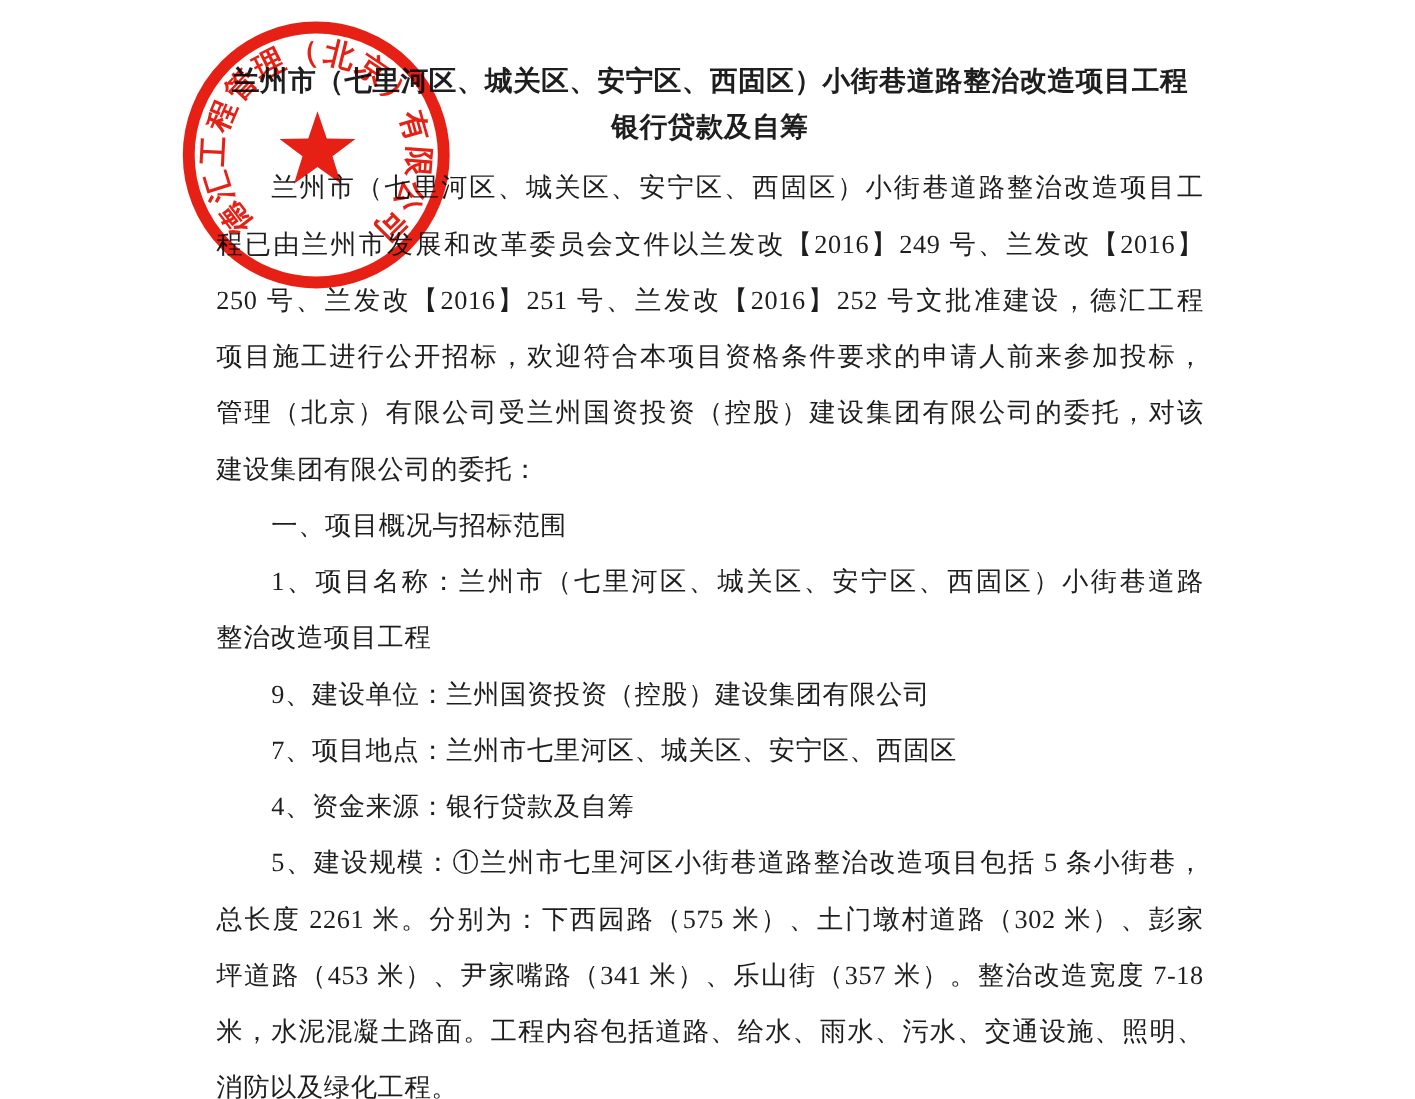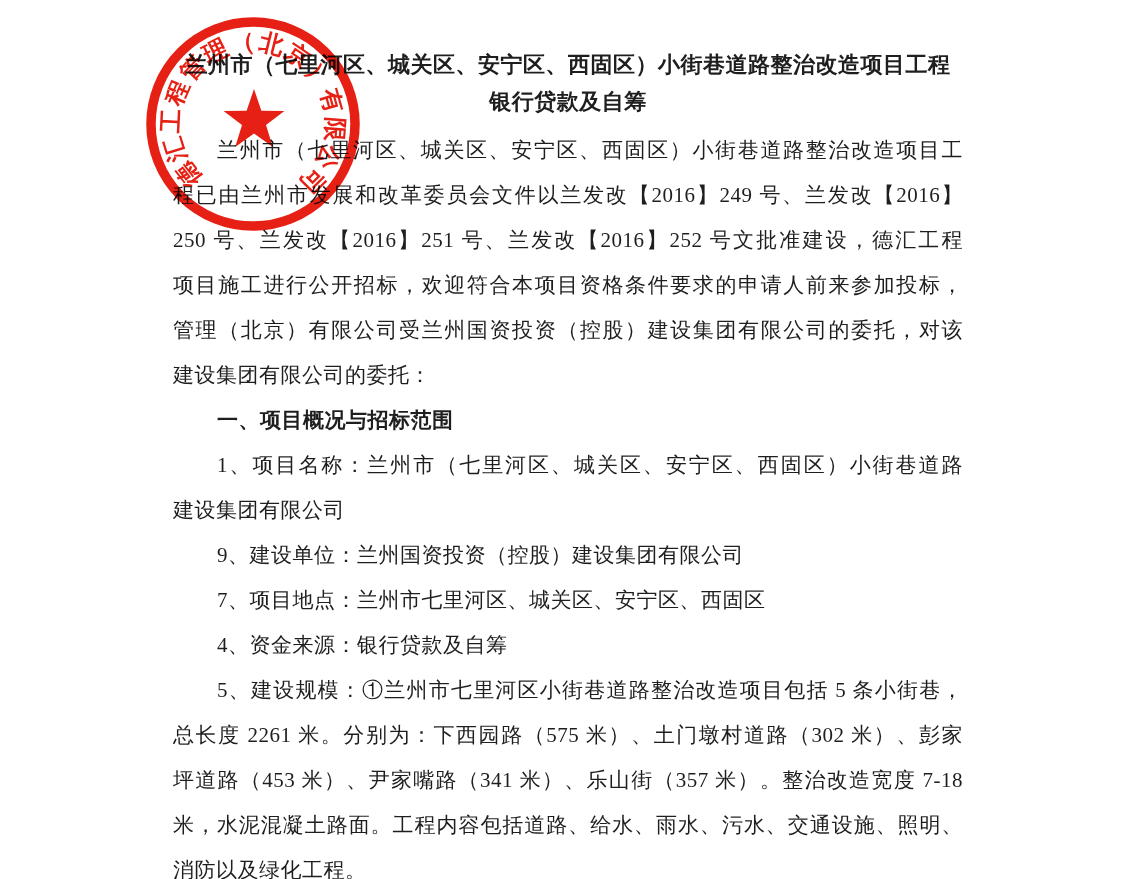--- a/index.html
+++ b/index.html
@@ -42,21 +42,21 @@
     overflow: hidden;
   }
   .line.j {
     text-align: justify;
     text-align-last: justify;
   }
   .line.ind {
     padding-left: 44px;
   }
   .line.bold {
-    font-weight: bold;
+    font-weight: normal;
   }
   
   .seal {
     position: absolute;
     left: 142px;
     top: 13px;
     width: 222px;
     height: 222px;
     mix-blend-mode: multiply;
     opacity: 0.95;
@@ -88,21 +88,21 @@
   </div>
   <div class="lines">
       <div class="line ind j">兰州市（七里河区、城关区、安宁区、西固区）小街巷道路整治改造项目工</div>
       <div class="line j">程已由兰州市发展和改革委员会文件以兰发改【2016】249 号、兰发改【2016】</div>
       <div class="line j">250 号、兰发改【2016】251 号、兰发改【2016】252 号文批准建设，德汇工程</div>
       <div class="line j">项目施工进行公开招标，欢迎符合本项目资格条件要求的申请人前来参加投标，</div>
       <div class="line j">管理（北京）有限公司受兰州国资投资（控股）建设集团有限公司的委托，对该</div>
       <div class="line">建设集团有限公司的委托：</div>
       <div class="line ind bold">一、项目概况与招标范围</div>
       <div class="line ind j">1、项目名称：兰州市（七里河区、城关区、安宁区、西固区）小街巷道路</div>
-      <div class="line">建设集团有限公司</div>
+      <div class="line">整治改造项目工程</div>
       <div class="line ind">9、建设单位：兰州国资投资（控股）建设集团有限公司</div>
       <div class="line ind">7、项目地点：兰州市七里河区、城关区、安宁区、西固区</div>
       <div class="line ind">4、资金来源：银行贷款及自筹</div>
       <div class="line ind j">5、建设规模：①兰州市七里河区小街巷道路整治改造项目包括 5 条小街巷，</div>
       <div class="line j">总长度 2261 米。分别为：下西园路（575 米）、土门墩村道路（302 米）、彭家</div>
       <div class="line j">坪道路（453 米）、尹家嘴路（341 米）、乐山街（357 米）。整治改造宽度 7-18</div>
       <div class="line j">米，水泥混凝土路面。工程内容包括道路、给水、雨水、污水、交通设施、照明、</div>
       <div class="line">消防以及绿化工程。</div>
     </div>
 </div>

